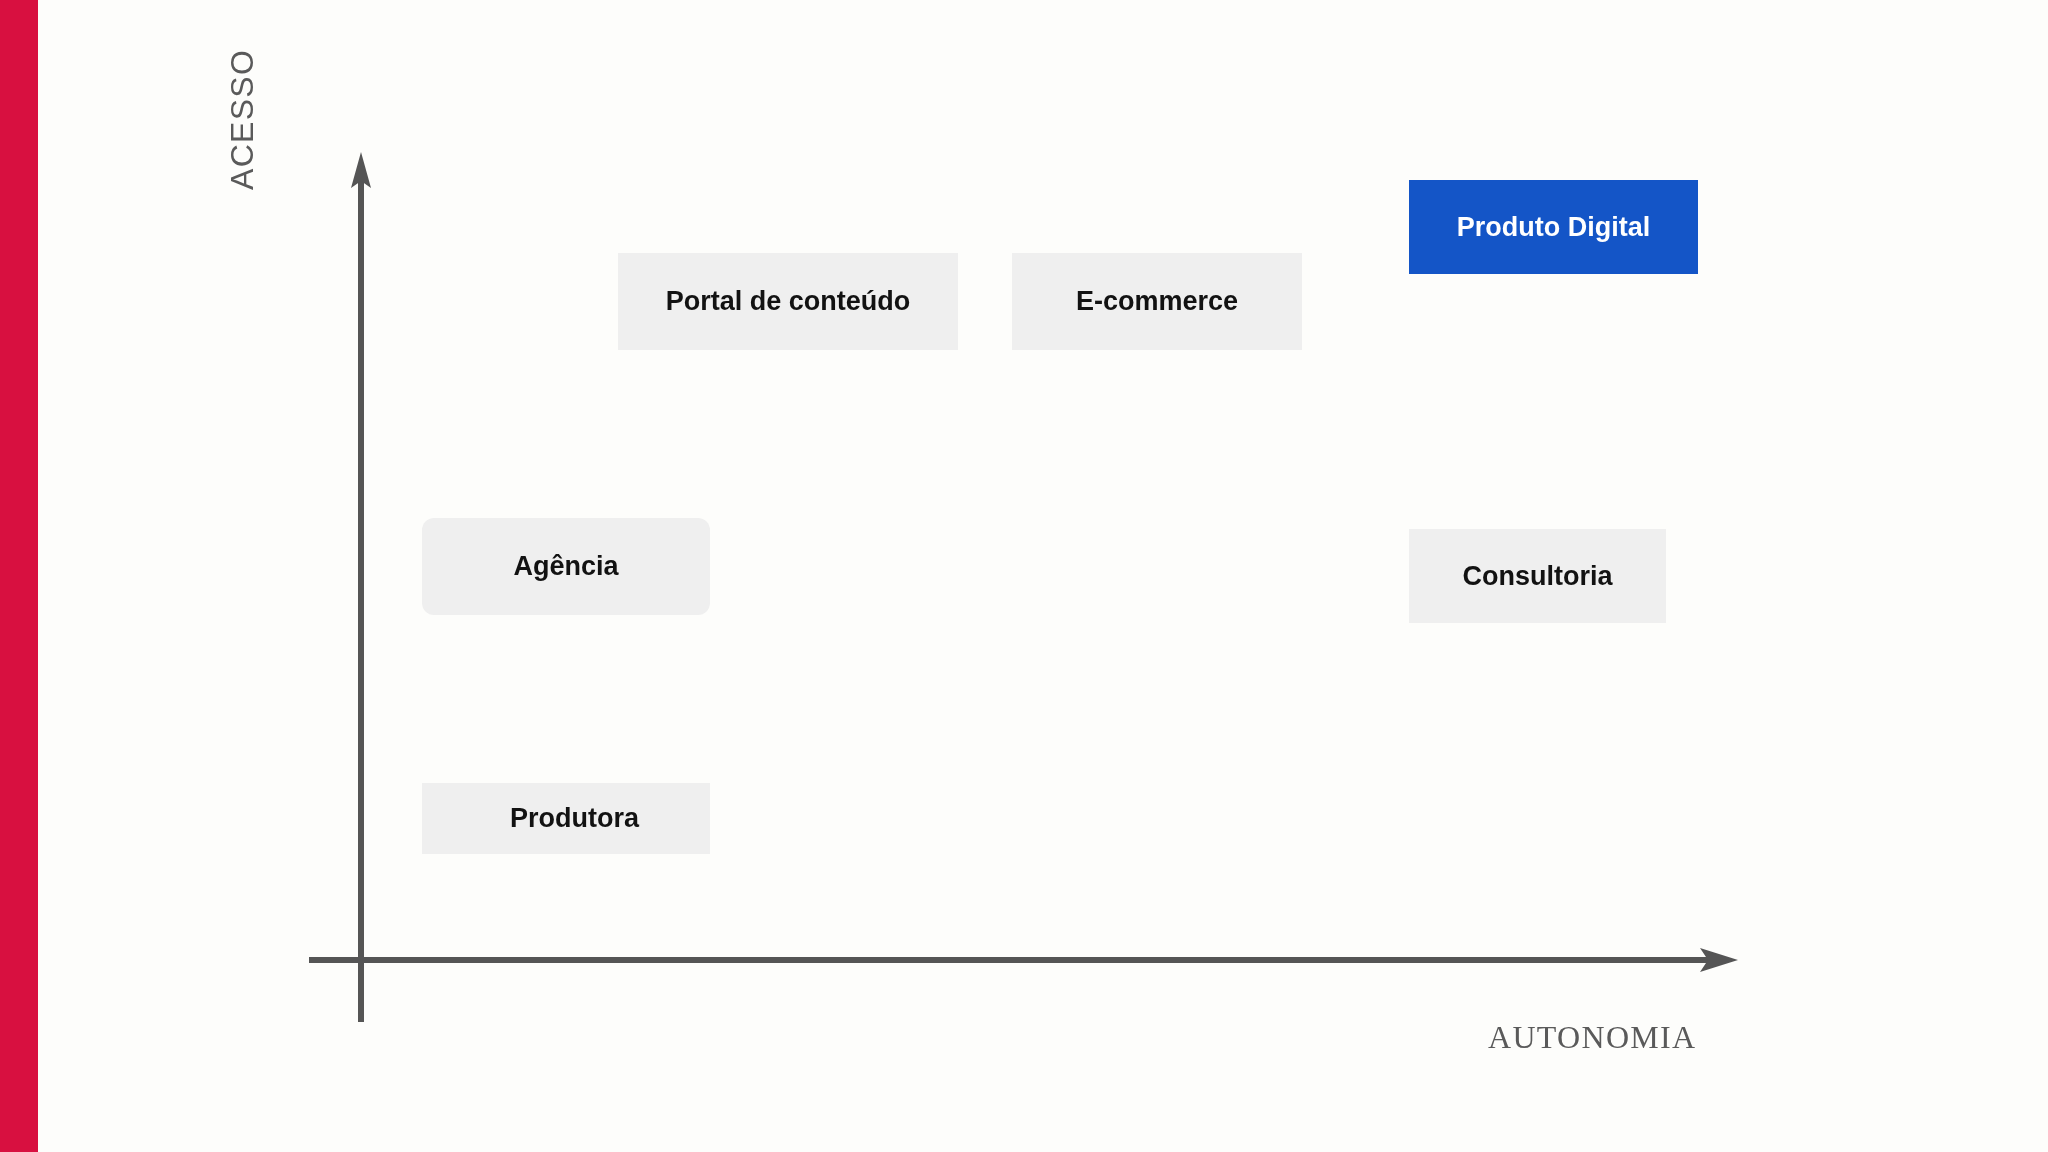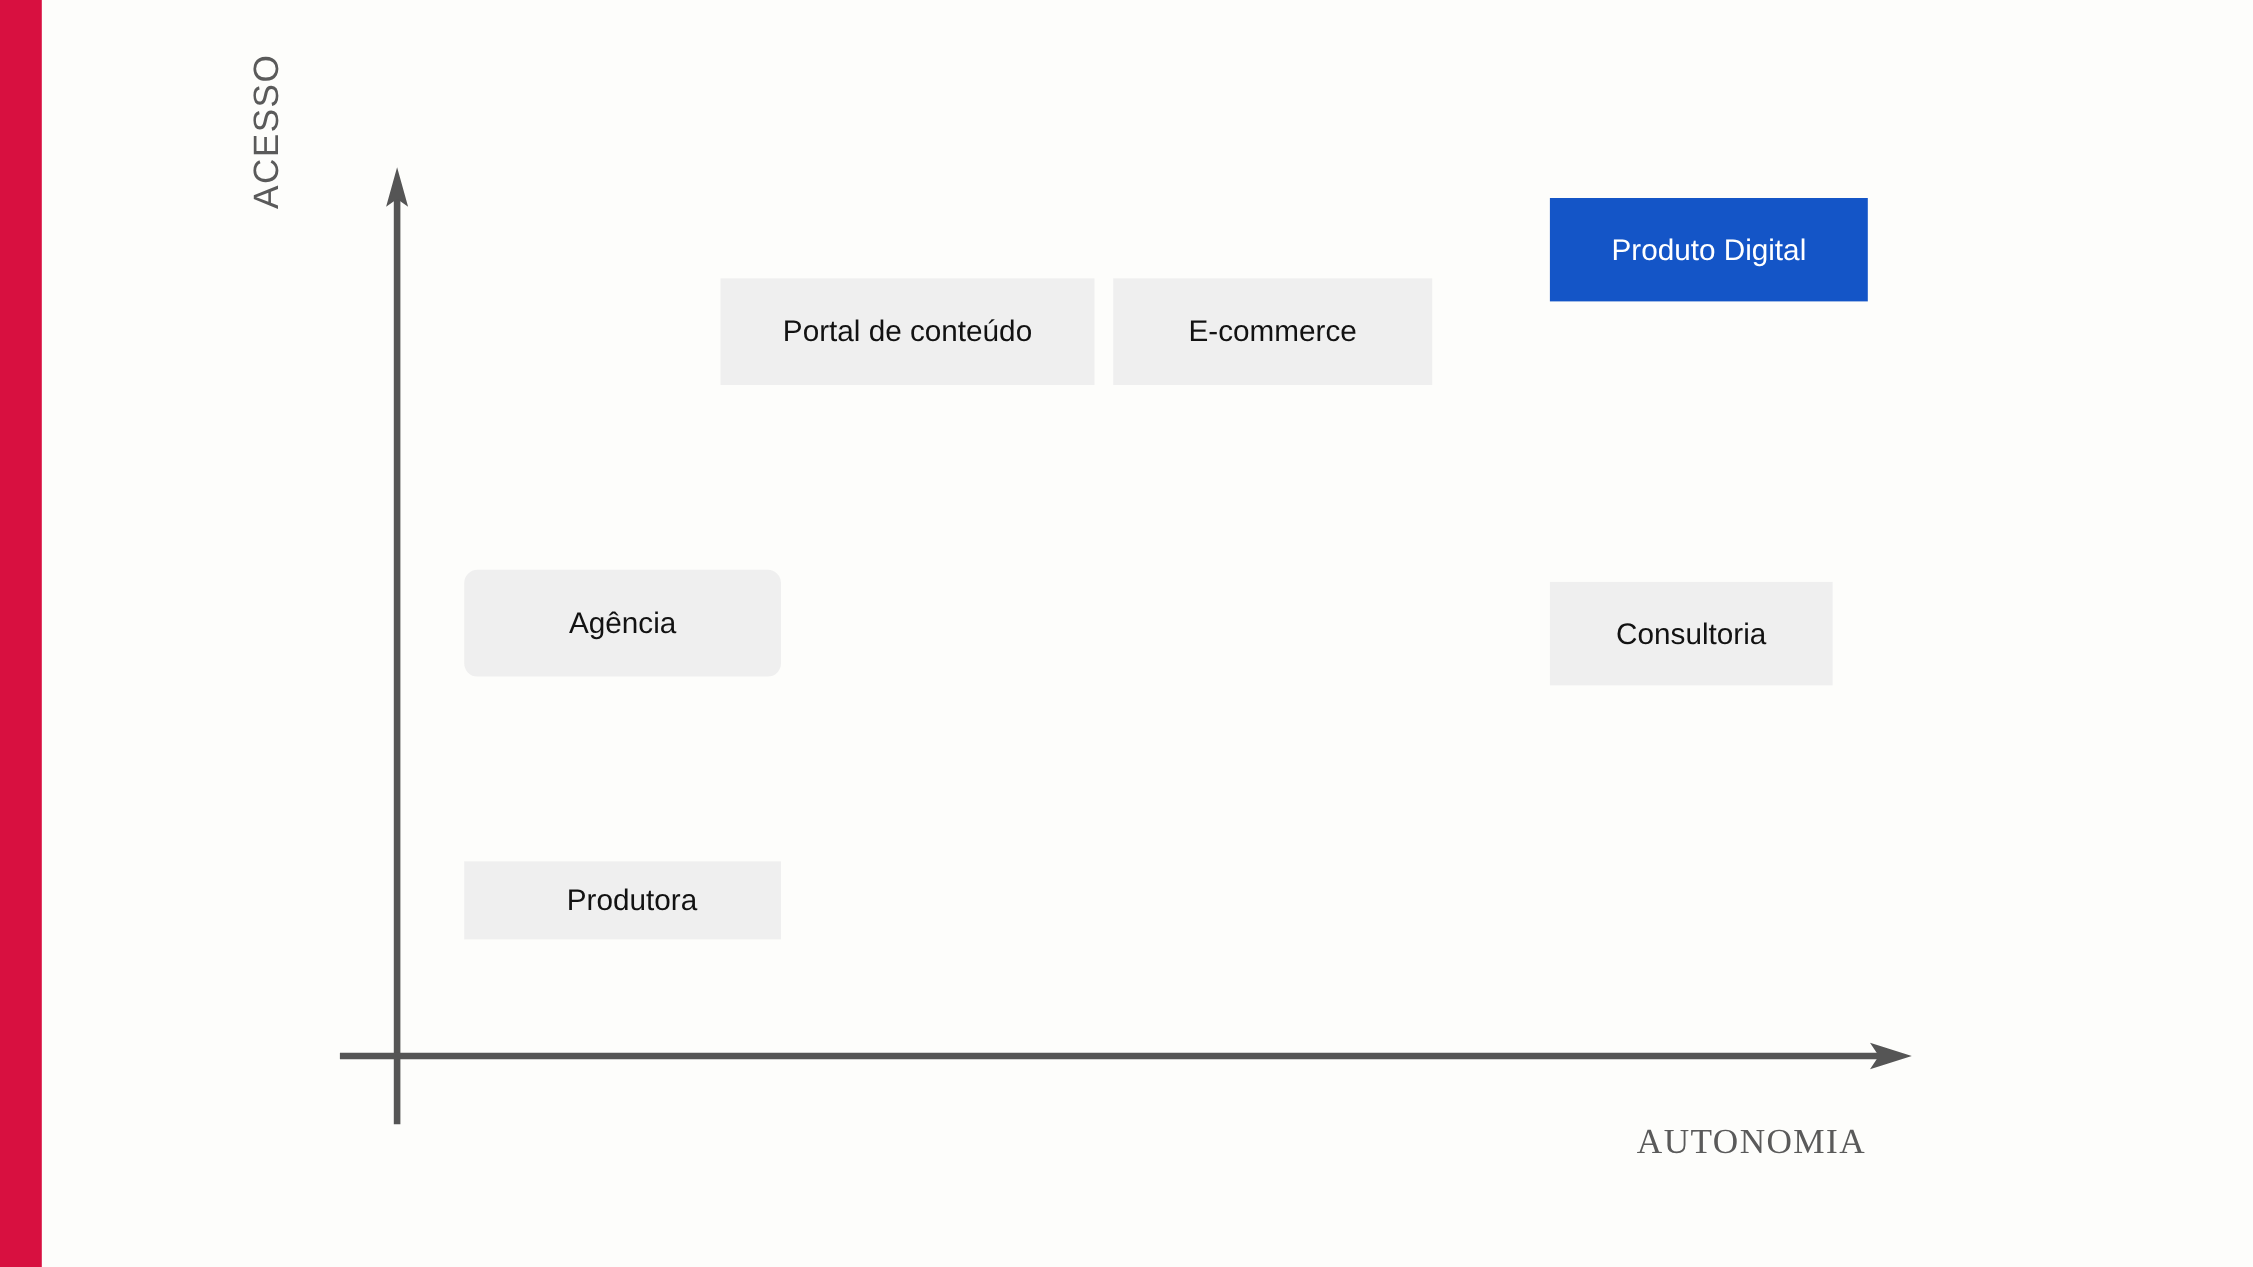--- a/index.html
+++ b/index.html
@@ -83,20 +83,21 @@
   .node {
     position: absolute;
     display: flex;
     align-items: center;
     justify-content: center;
     box-sizing: border-box;
     font-size: 27px;
     line-height: 1.2;
     text-align: center;
     padding: 0 10px;
+    font-weight: bold;
   }
   .node.neutral {
     background: #EFEFEF;
     color: #121212;
   }
   .node.highlight {
     background: #1455C7;
     color: #FFFFFF;
   }
 </style>
@@ -117,21 +118,21 @@
 
       <line x1="309" y1="960" x2="1710" y2="960" stroke="#555555" stroke-width="6"></line>
 
       <path d="M 1738 960 L 1700 948 L 1708 960 L 1700 972 Z" fill="#555555"></path>
     </svg>
 
     <div id="y-axis-title">ACESSO</div>
 
     <div id="x-axis-title">AUTONOMIA</div>
 
-    <div class="node neutral" style="left:655px; top:253px; width:340px; height:97px;">Portal de conteúdo</div>
+    <div class="node neutral" style="left:618px; top:253px; width:340px; height:97px;">Portal de conteúdo</div>
 
     <div class="node neutral" style="left:1012px; top:253px; width:290px; height:97px;">E-commerce</div>
 
     <div class="node highlight" style="left:1409px; top:180px; width:289px; height:94px;">Produto Digital</div>
 
     <div class="node neutral" style="left:422px; top:518px; width:288px; height:97px;border-radius:12px;">Agência</div>
 
     <div class="node neutral" style="left:1409px; top:529px; width:257px; height:94px;">Consultoria</div>
 
     <div class="node neutral" style="left:422px; top:783px; width:288px; height:71px;padding-left:27px;">Produtora</div>

